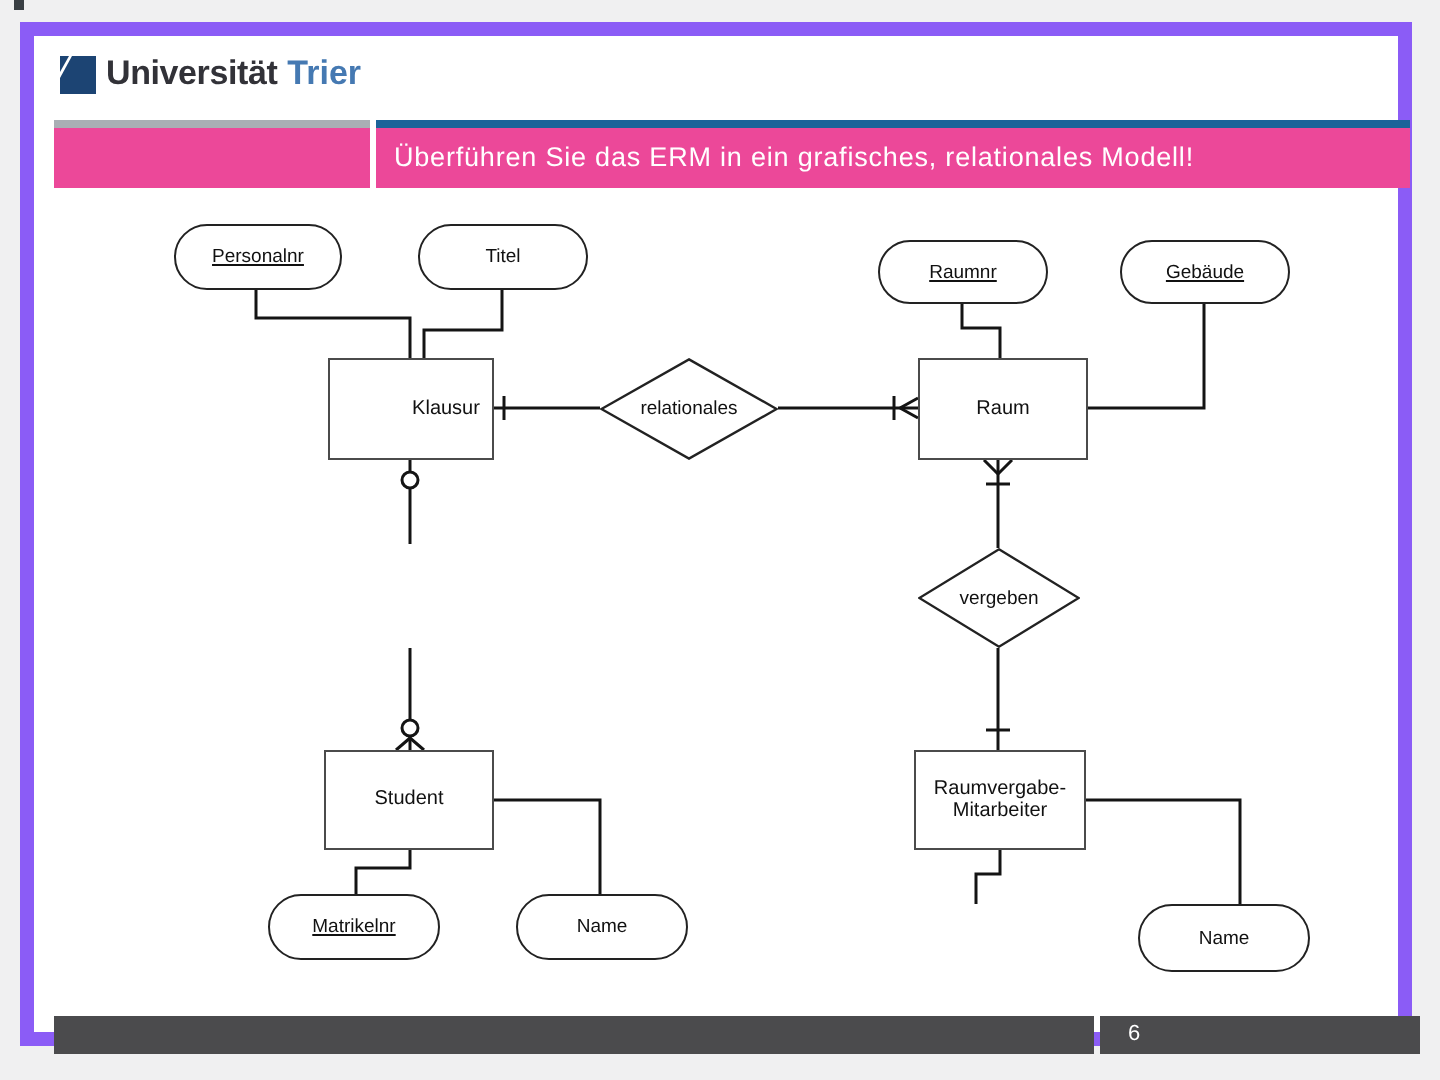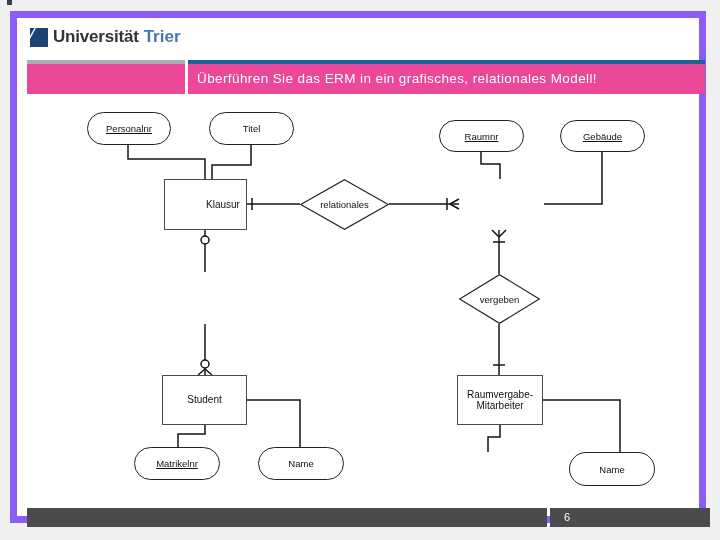--- a/index.html
+++ b/index.html
@@ -113,20 +113,23 @@
         <circle cx="188" cy="346" r="4" fill="#ffffff"></circle>
         <path d="M188,351 L181,357 M188,351 L195,357"></path>
         <path d="M482,219 L475,212 M482,219 L489,212"></path>
         <path d="M476,224 H488"></path>
         <path d="M476,347 H488"></path>
       </svg>
 
       <div class="node entity" id="ent-klausur">
         <span>Klausur</span>
       </div>
+      <div class="node entity" id="ent-raum">
+        <span>Raum</span>
+      </div>
       <div class="node entity" id="ent-student">
         <span>Student</span>
       </div>
       <div class="node entity" id="ent-rvm">
         <span>Raumvergabe-Mitarbeiter</span>
       </div>
 
       <div class="node diamond" id="rel-stattfinden">
         <svg viewBox="0 0 100 60" preserveAspectRatio="none">
           <polygon points="50,0.8 99.2,30 50,59.2 0.8,30" fill="#ffffff" stroke="#222222" stroke-width="1.2" vector-effect="non-scaling-stroke"></polygon>

